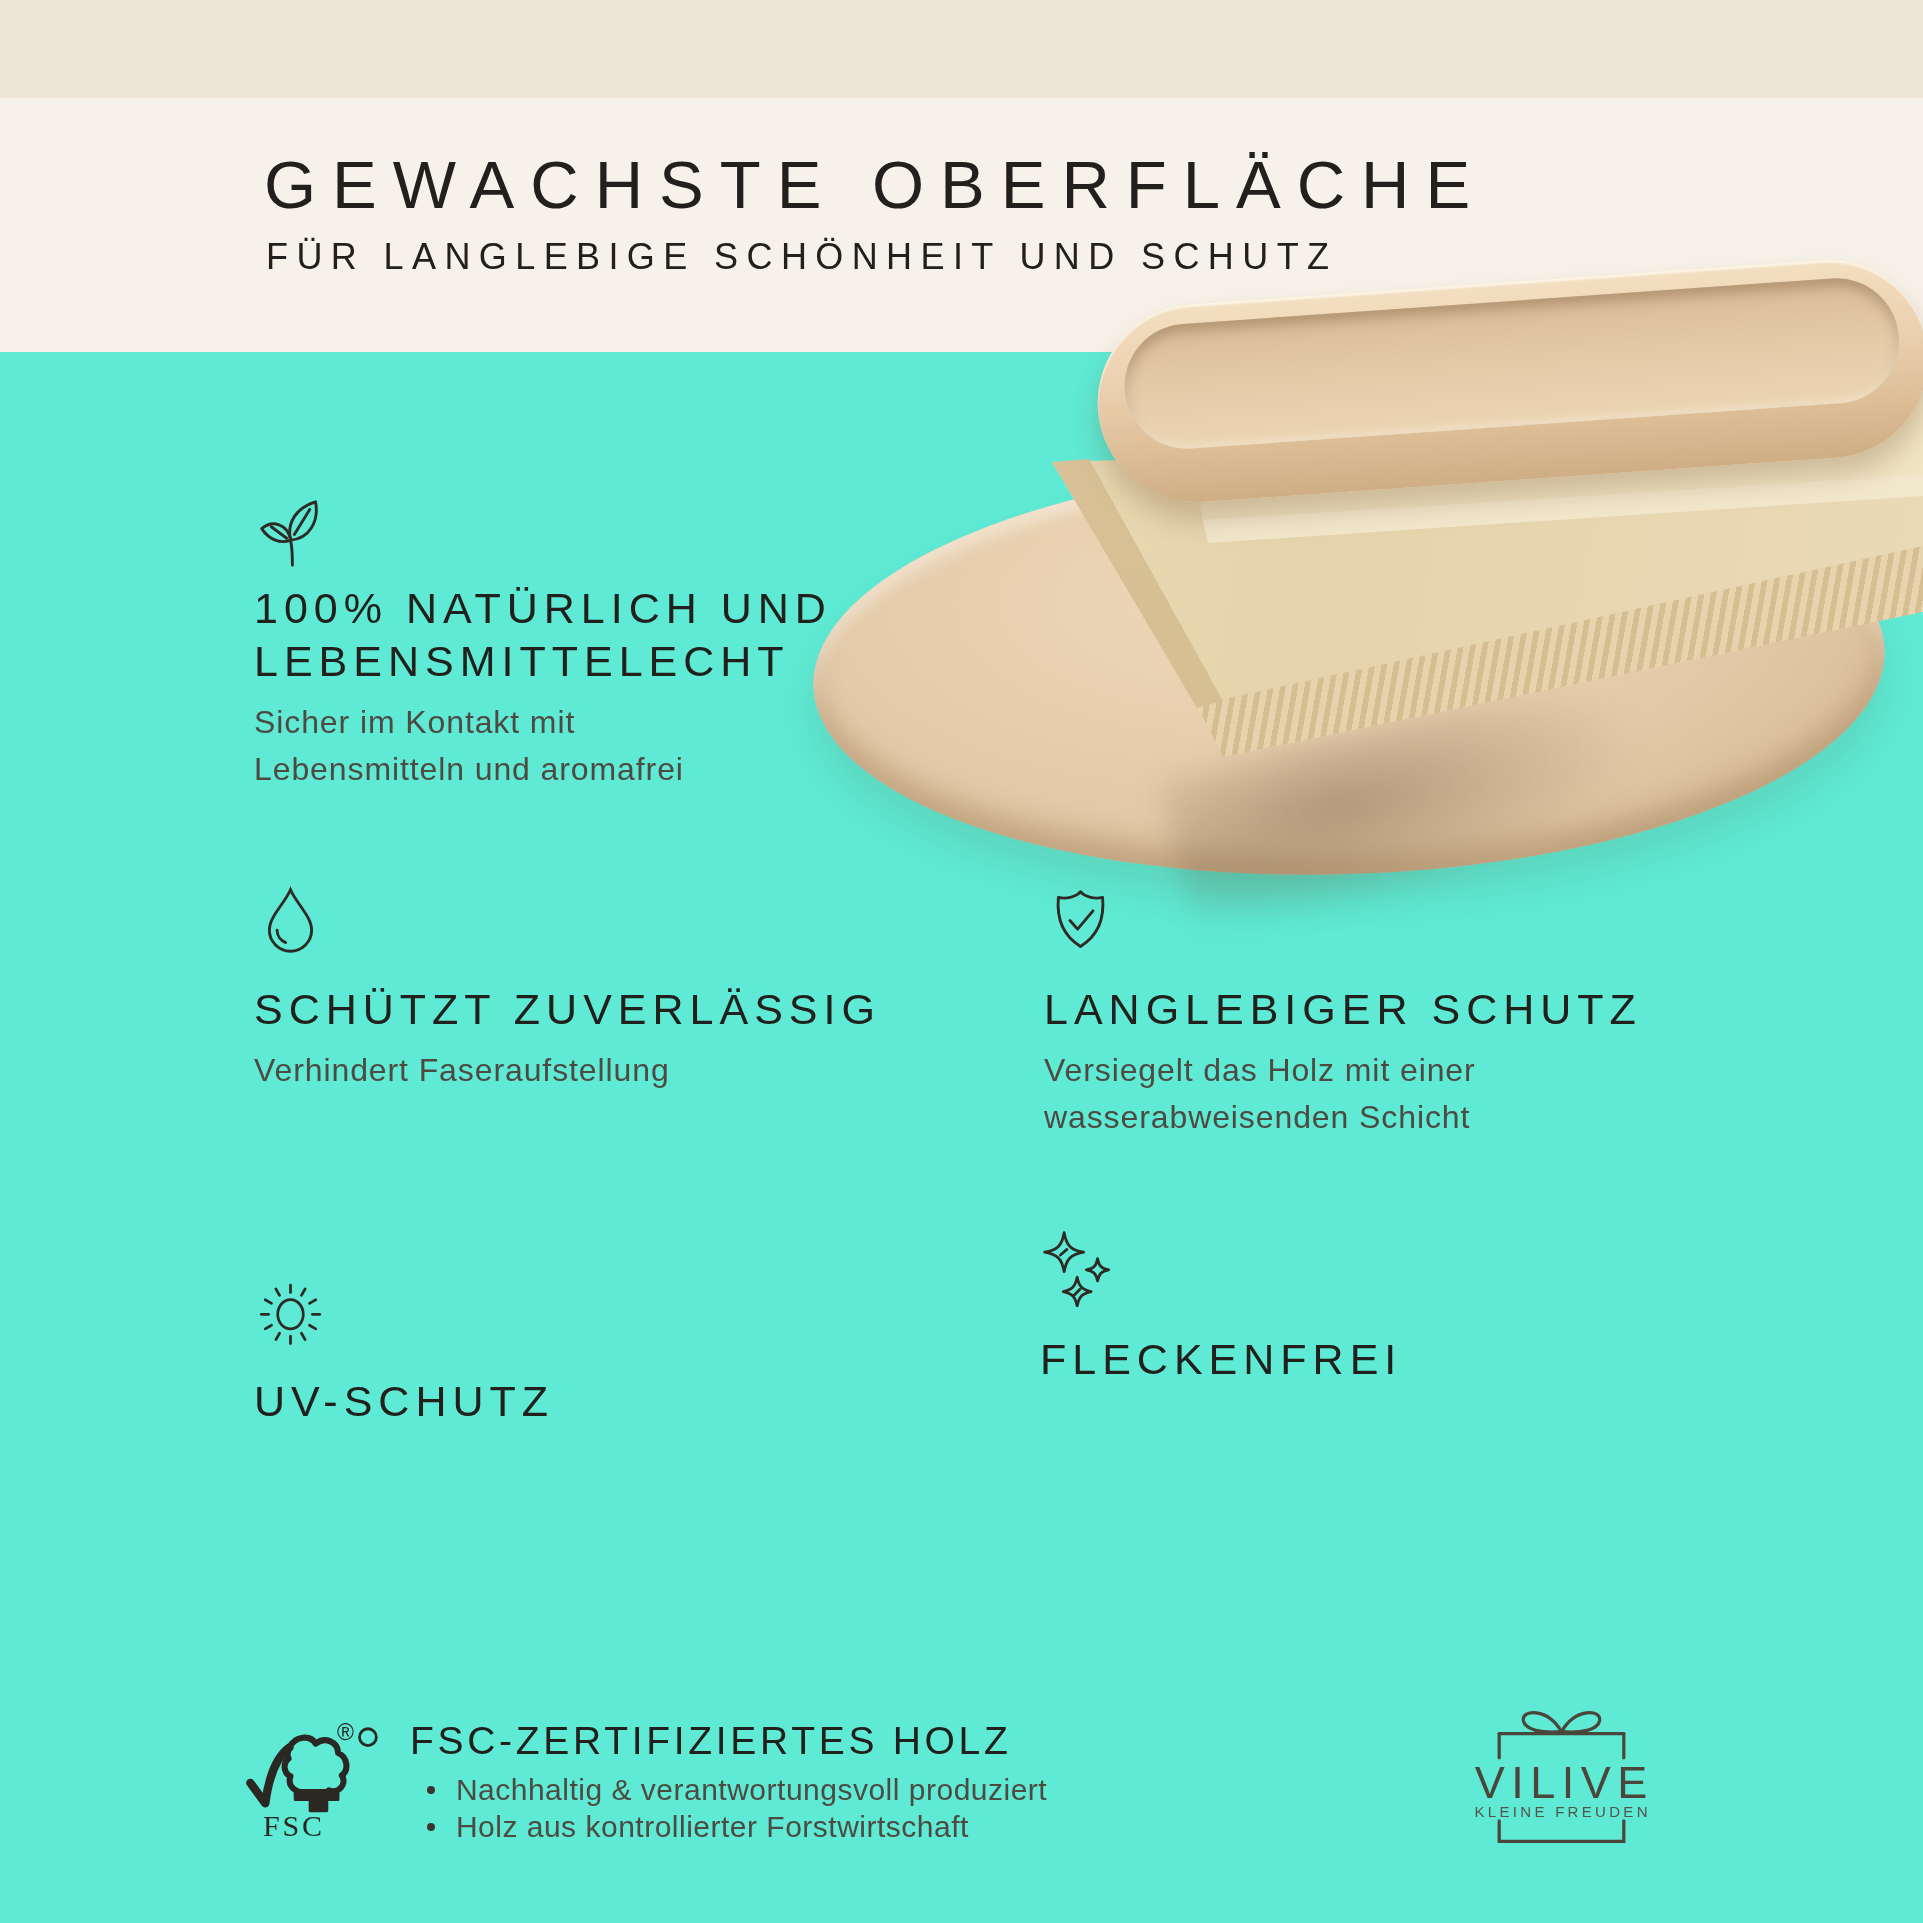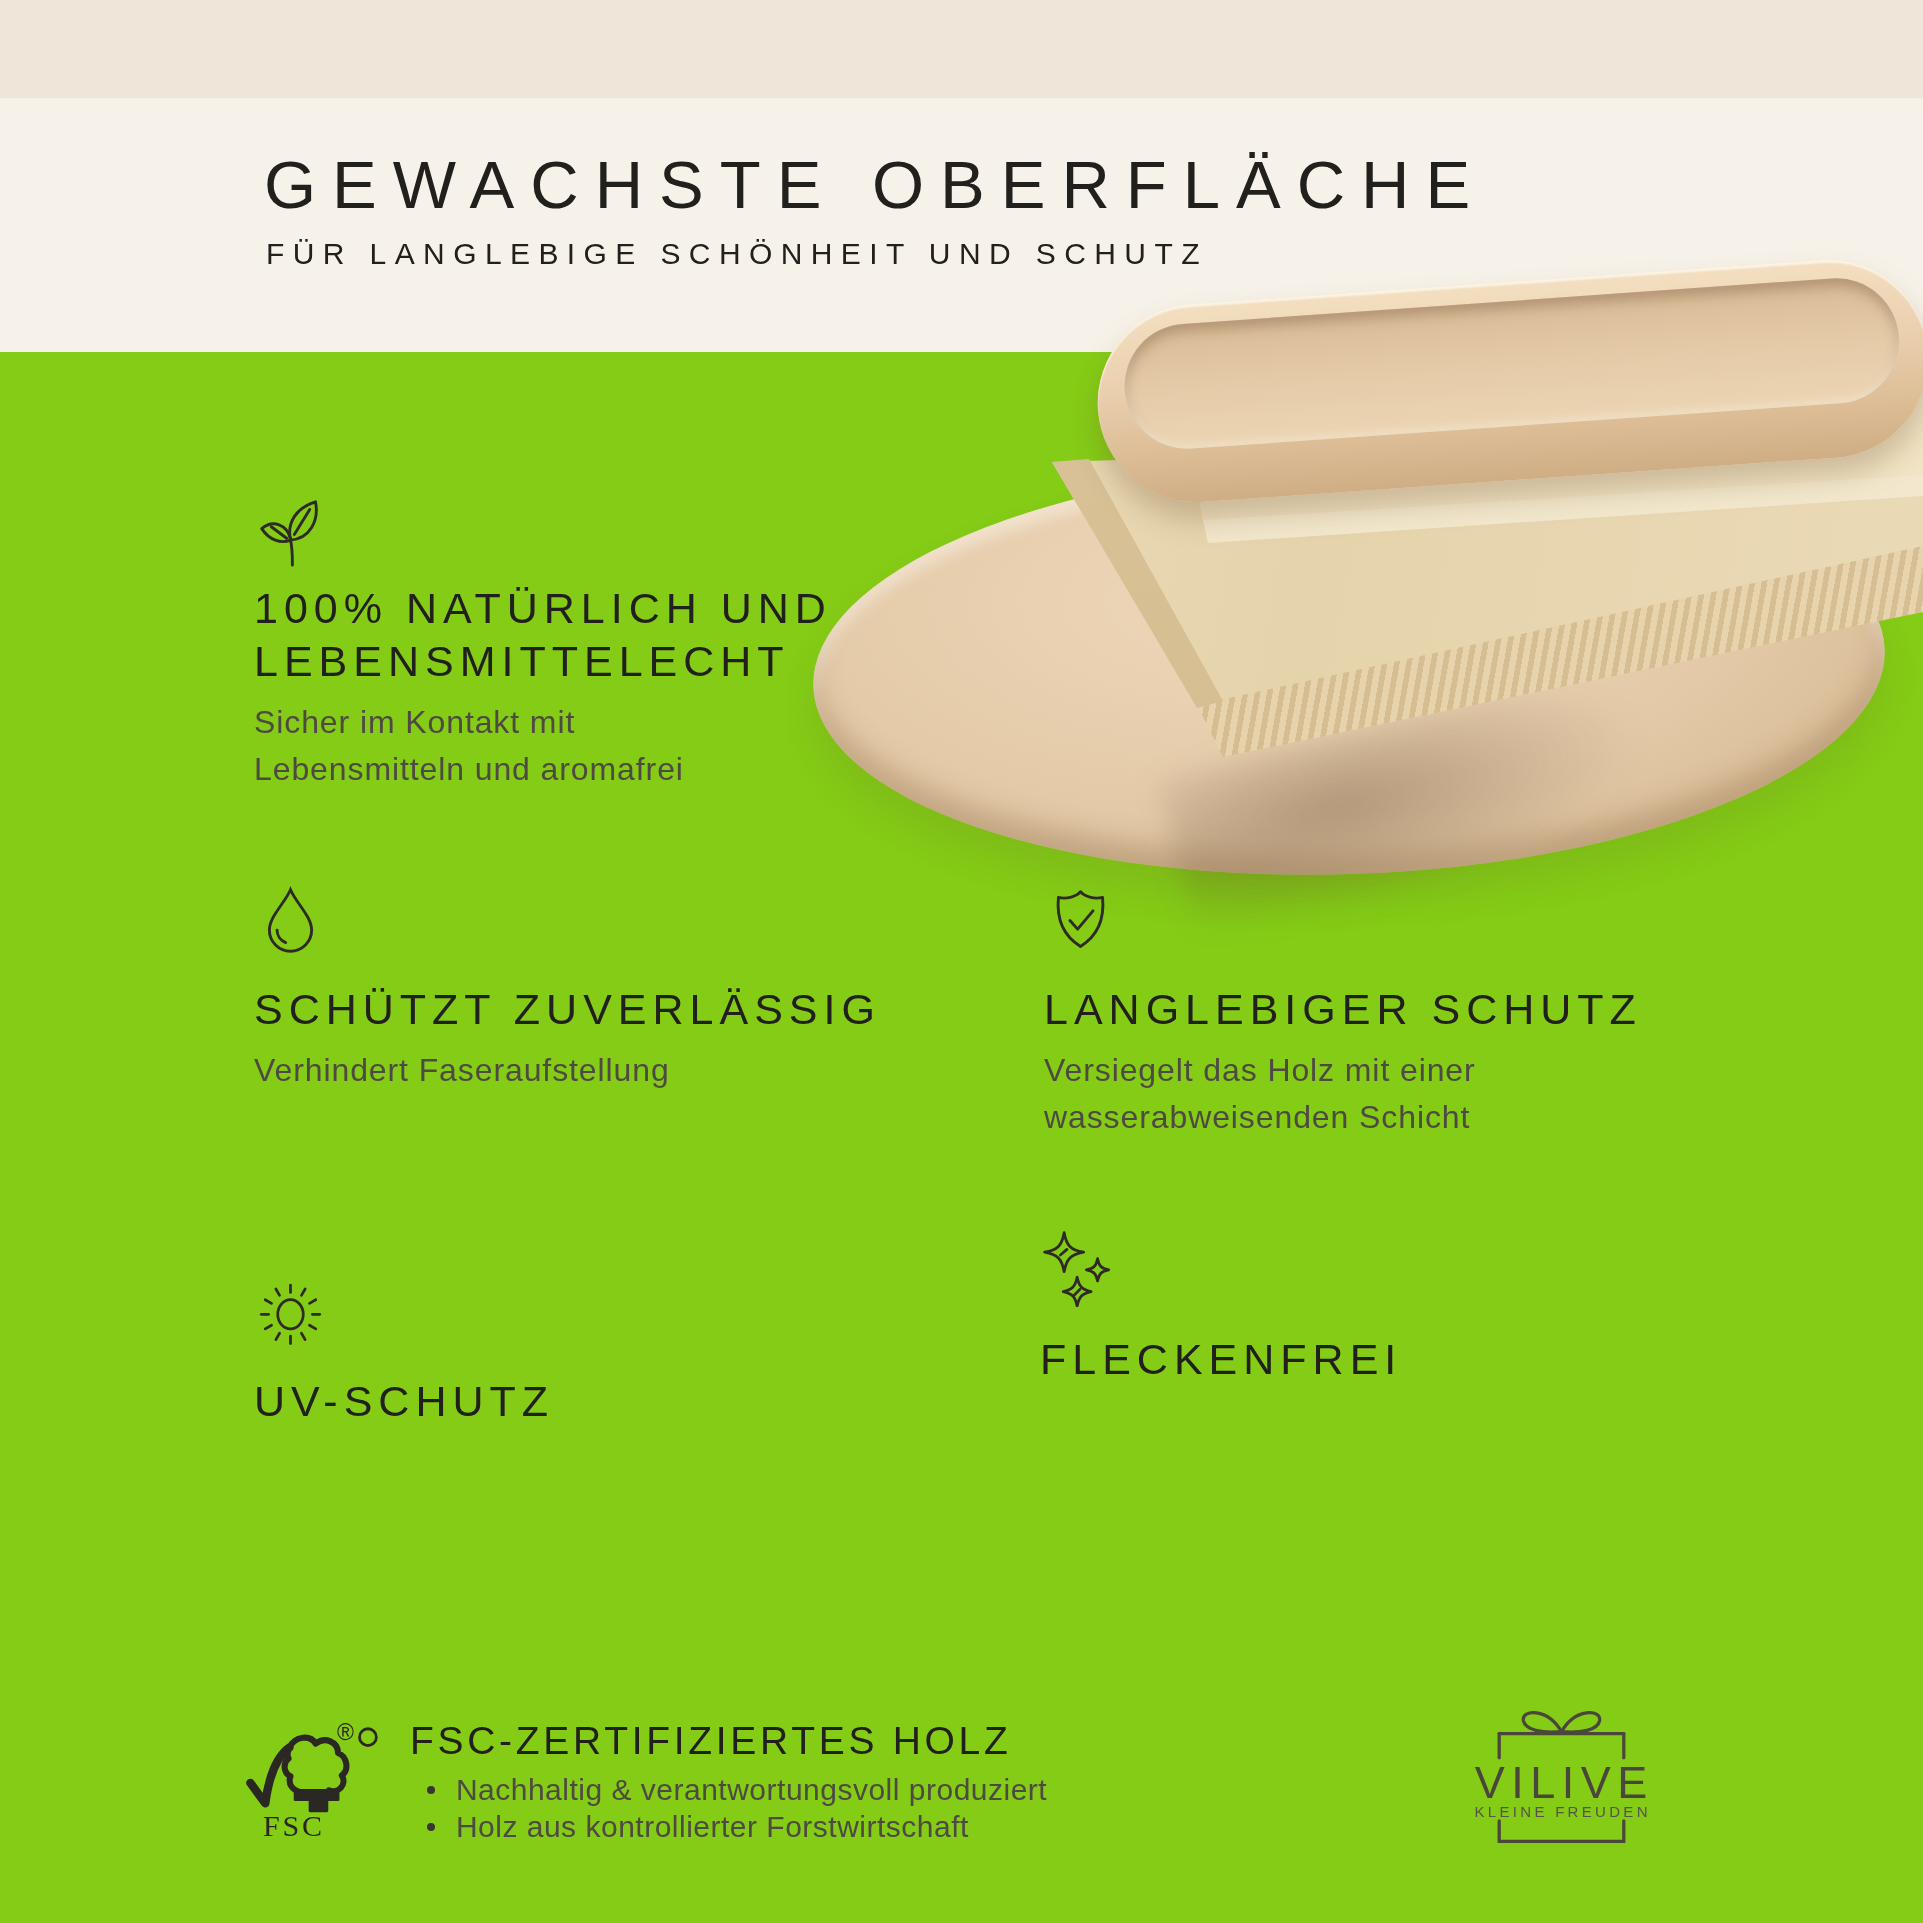--- a/index.html
+++ b/index.html
@@ -1,24 +1,24 @@
 <!DOCTYPE html>
 <html style="font-size:15px"><head>
 <meta charset="utf-8">
 <style>
   html,body{margin:0;padding:0;background:#ebe3d4;}
   .page{position:relative;width:1923px;height:1923px;overflow:hidden;
-        background:#84cc16;font-family:"Liberation Sans",sans-serif;color:#21201c;}
+        background:#5eead4;font-family:"Liberation Sans",sans-serif;color:#21201c;}
   .top-strip{position:absolute;left:0;top:0;width:1923px;height:98px;background:#efe6d9;}
   .band{position:absolute;left:0;top:98px;width:1923px;height:254px;background:#f7f2e9;}
 
   
   .h1{position:absolute;left:264px;top:151px;font-size:67px;font-weight:300;
       letter-spacing:16px;line-height:1;white-space:nowrap;z-index:5;}
-  .h2{position:absolute;left:266px;top:239px;font-size:30px;font-weight:400;
+  .h2{position:absolute;left:266px;top:239px;font-size:36px;font-weight:400;
       letter-spacing:8.4px;line-height:1;white-space:nowrap;z-index:5;}
 
   
   .photo{position:absolute;inset:0;z-index:2;}
   .board-round{position:absolute;left:813px;top:462px;width:1072px;height:412px;
       border-radius:50%;transform:rotate(-2deg);
       background:radial-gradient(ellipse at 42% 32%,#eed8ba 0%,#e3c9a7 55%,#d5b992 88%,#ccae86 100%);
       box-shadow:inset 0 -18.6px 26px rgba(140,105,70,.35),inset 0 11.2px 15px rgba(255,250,240,.55),0 24px 37px rgba(90,70,45,.12);}
   .stack-shadow{position:absolute;left:1170px;top:718px;width:485px;height:177px;
       background:radial-gradient(ellipse at 35% 40%,rgba(95,70,45,.38),rgba(95,70,45,0) 70%);

